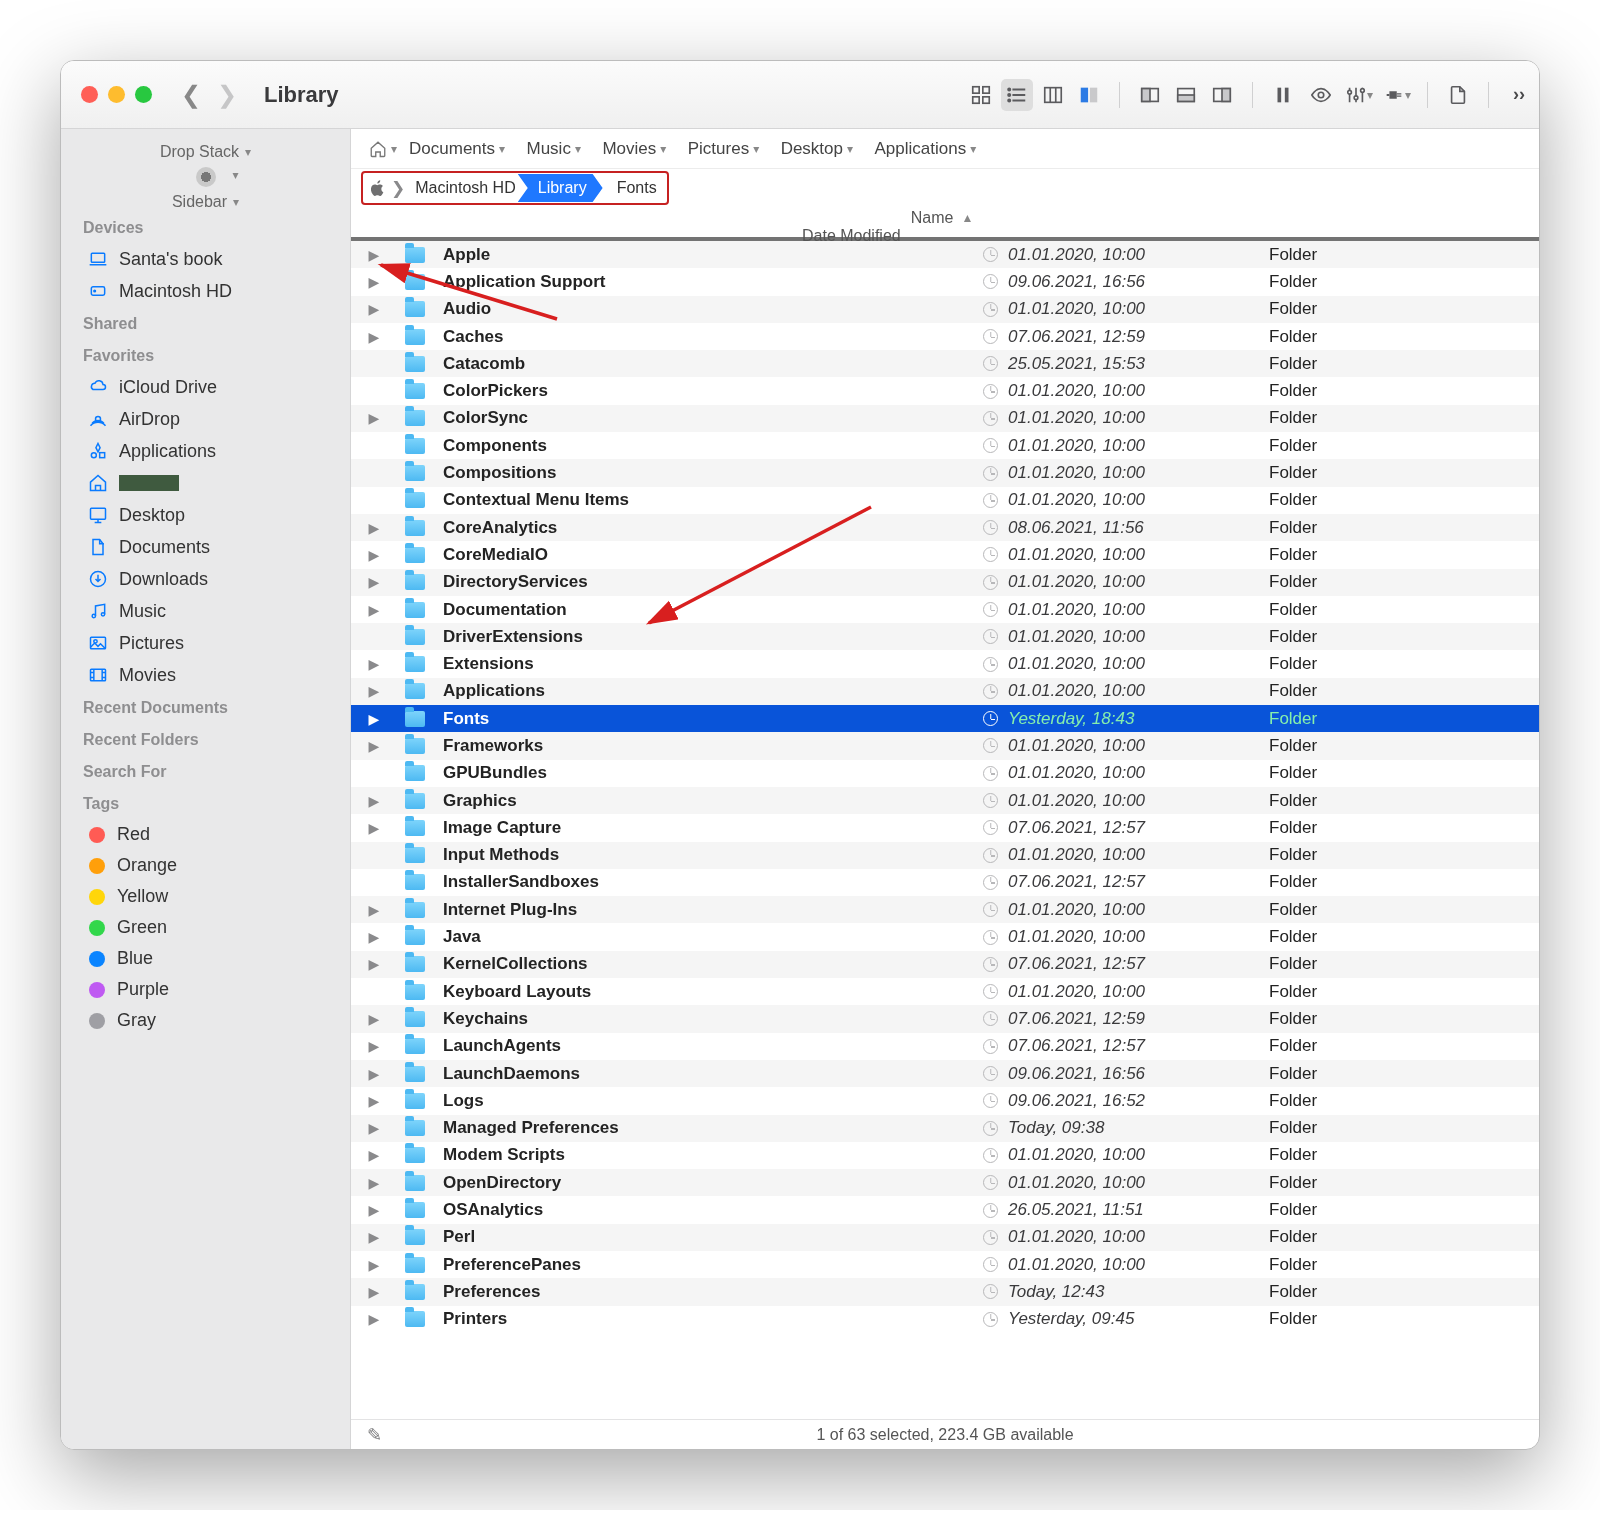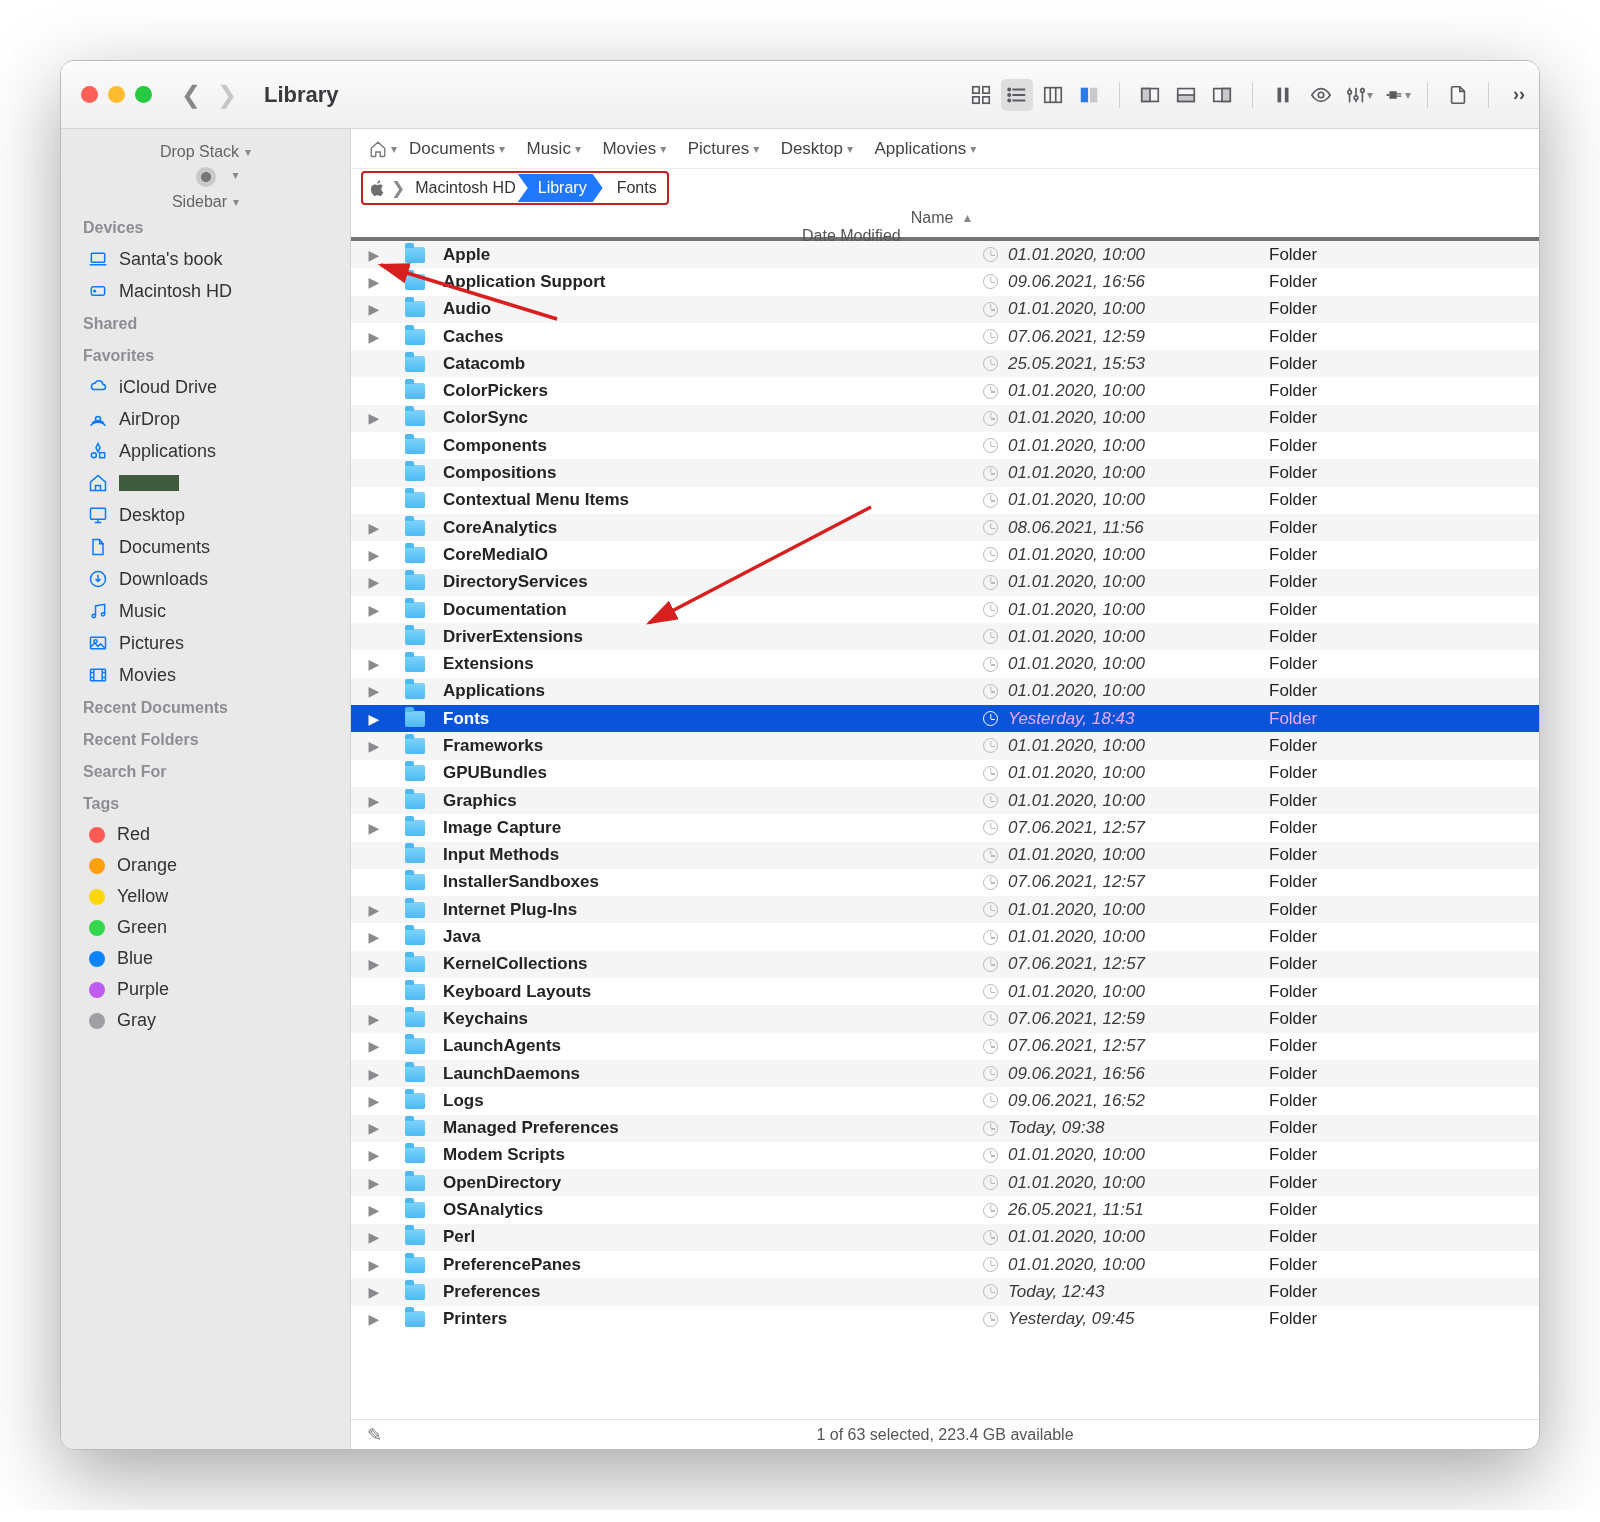--- a/index.html
+++ b/index.html
@@ -86,21 +86,21 @@
   .row .c-arrow{ text-align:center; color:#8a8a8c; font-size:14px; }
   .row .c-arrow.none{ visibility:hidden; }
   .row .folder-ic{ width:20px; height:16px; margin:0 10px 0 2px; background:linear-gradient(#7ed4fb,#4db9f2); border-radius:2px; position:relative; }
   .row .folder-ic::before{ content:""; position:absolute; top:-4px; left:0; width:9px; height:5px; background:#4db9f2; border-radius:2px 2px 0 0;}
   .row .nm{ font-weight:600; }
   .row .c-date{ color:#3a3a3c; display:flex; align-items:center; gap:10px;font-style:italic;}
   .row .clock{ width:15px; height:15px; border:1.5px solid #b8b8ba; border-radius:50%; position:relative;}
   .row .clock::before{content:"";position:absolute;left:50%;top:50%;width:4px;height:1.5px;background:#b8b8ba;transform-origin:left;}
   .row .clock::after{content:"";position:absolute;left:50%;top:50%;width:1.5px;height:5px;background:#b8b8ba;transform:translate(-50%,-100%);}
   .row.selected{ background:var(--selected)!important; color:#fff; }
-  .row.selected .c-date, .row.selected .c-kind{ color:#f0abfc; }
+  .row.selected .c-date, .row.selected .c-kind{ color:#86efac; }
   .row.selected .clock{ border-color:#fff; } .row.selected .clock::before,.row.selected .clock::after{background:#fff;}
   .row.selected .c-arrow{ color:#fff; }
   
   .status { height:30px; display:flex; align-items:center; justify-content:center; font-size:16px; color:#555; border-top:1px solid #e3e3e4; position:relative; }
   .status .edit{ position:absolute; left:16px; color:#7a7a7c; font-size:18px;}
   
   .anno { position:absolute; pointer-events:none; }
   svg.icon { width:22px; height:22px; }
   .ch{ font-size:12px; color:#888; }
 </style>

